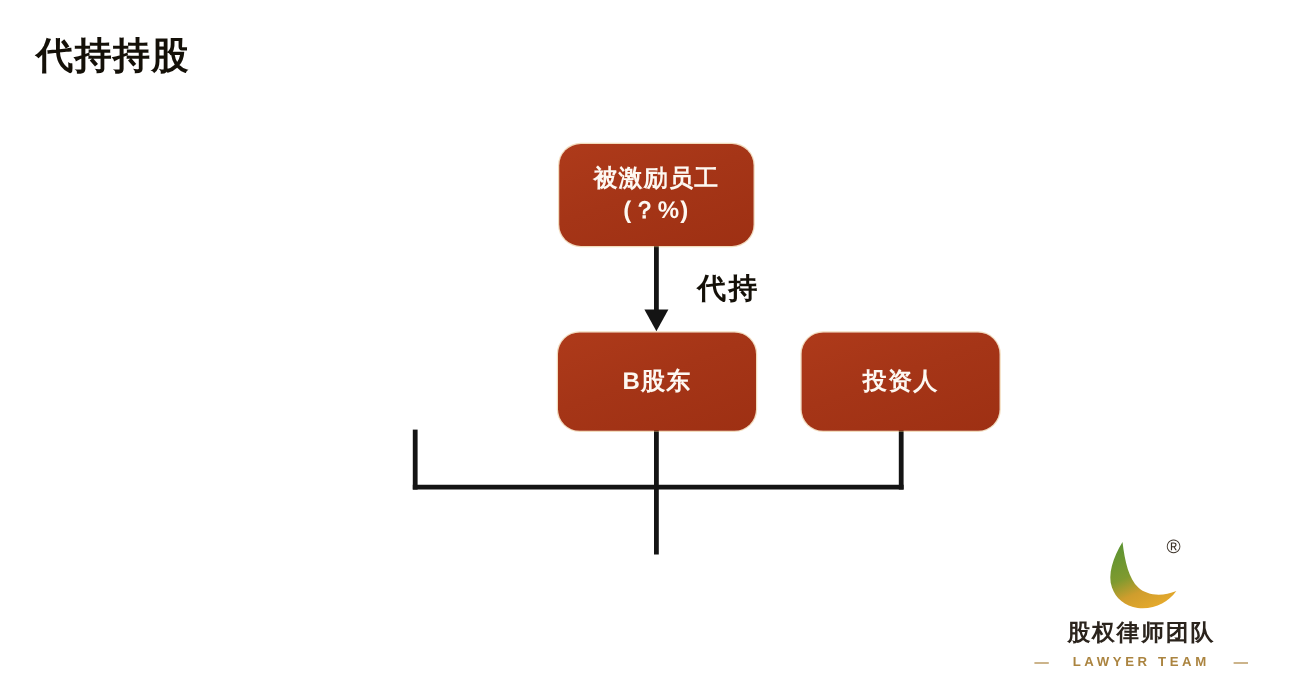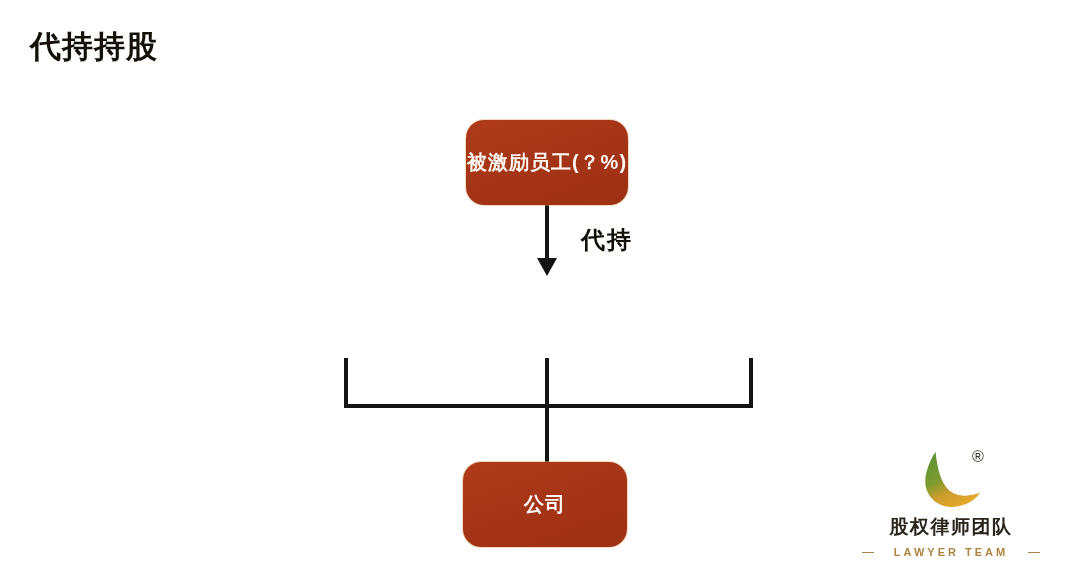--- a/index.html
+++ b/index.html
@@ -29,21 +29,21 @@
   }
   .node {
     position: absolute;
     background: linear-gradient(160deg, #ae3a1a 0%, #a53517 45%, #9e3013 100%);
     border-radius: 18px;
     box-shadow: 0 0 0 1px rgba(226,178,106,0.45);
     color: #fdf8f2;
     font-weight: 700;
     font-size: 20px;
     display: flex;
-    flex-direction: row;
+    flex-direction: column;
     align-items: center;
     justify-content: center;
     text-align: center;
     line-height: 1.35;
     letter-spacing: 1px;
   }
   .node-employee { left: 466px; top: 120px; width: 162px; height: 85px; }
   .node-a        { left: 262px; top: 277px; width: 165px; height: 82px; }
   .node-b        { left: 465px; top: 277px; width: 165px; height: 82px; }
   .node-investor { left: 668px; top: 277px; width: 165px; height: 82px; }
@@ -128,25 +128,28 @@
   </svg>
 
   <div class="node node-employee">
     <span>被激励员工</span>
     <span>(？%)</span>
   </div>
 
   <div class="edge-label">代持</div>
 
 
+  <div class="node node-b">
+    <span>B股东</span>
+  </div>
 
+  <div class="node node-investor">
+    <span>投资人</span>
+  </div>
 
-  <div class="node node-company">
-    <span>公司</span>
-  </div>
 
   <div class="logo">
     <div class="logo-mark-wrap">
       <svg width="100" height="78" viewBox="0 0 100 80" xmlns="http://www.w3.org/2000/svg">
         <defs>
           <linearGradient id="leafGrad" x1="0.3" y1="0" x2="0.75" y2="1">
             <stop offset="0" stop-color="#5f9432"></stop>
             <stop offset="0.42" stop-color="#7f9a2f"></stop>
             <stop offset="0.68" stop-color="#cf9d2d"></stop>
             <stop offset="1" stop-color="#e8ab2c"></stop>

